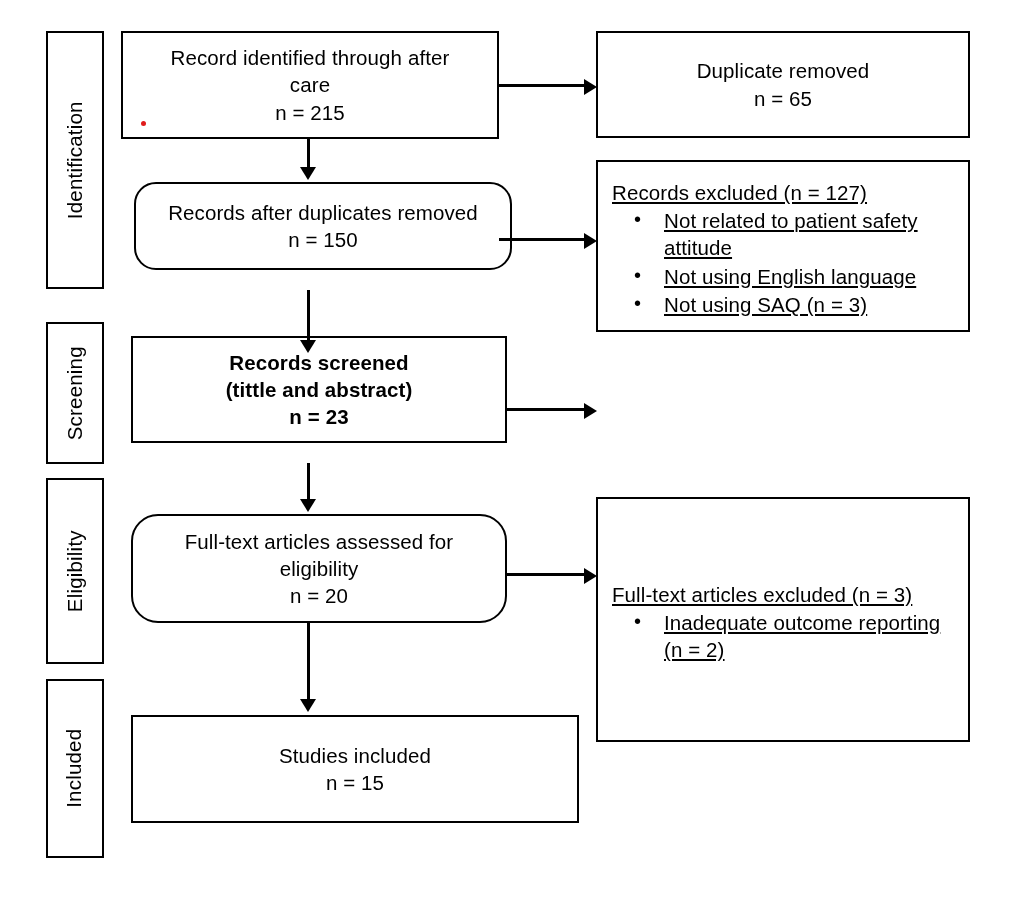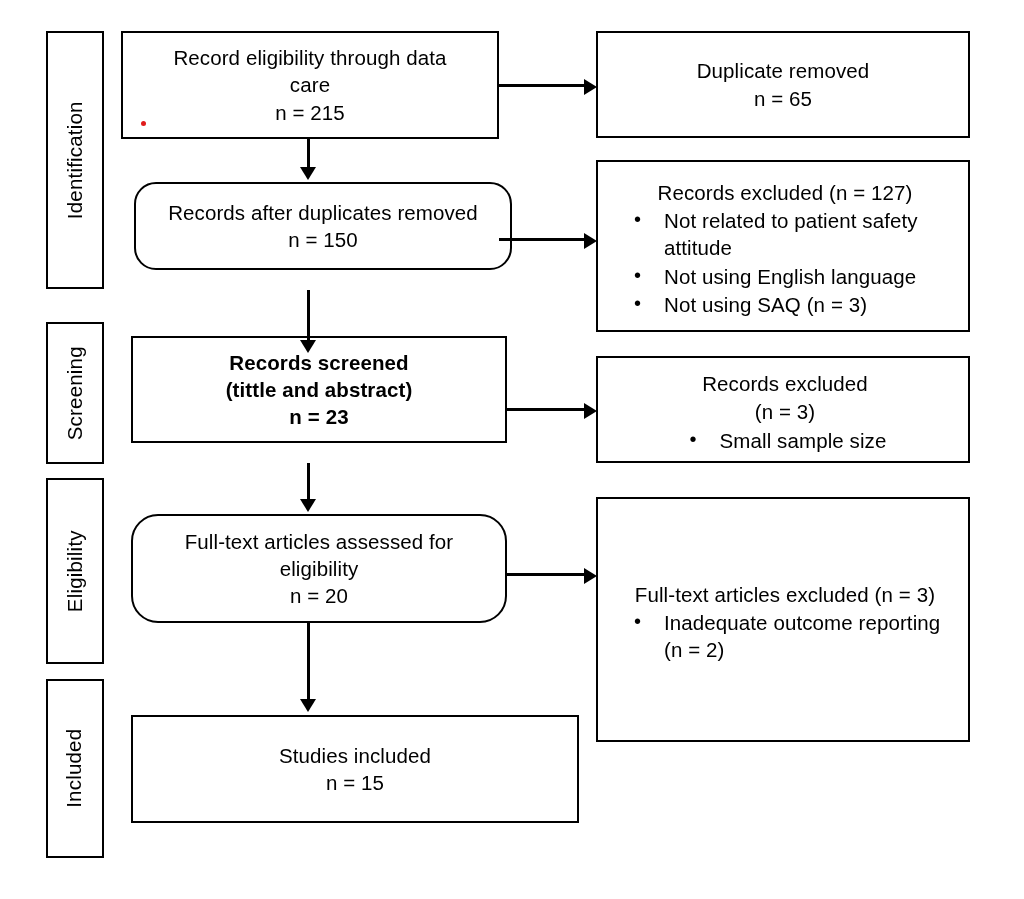--- a/index.html
+++ b/index.html
@@ -49,24 +49,25 @@
   .stage .stage-label {
     transform: rotate(-90deg);
     white-space: nowrap;
     font-size: 20.5px;
     line-height: 1;
     letter-spacing: 0.2px;
   }
 
   
   .box.listbox {
-    align-items: center;
+    align-items: flex-start;
     justify-content: center;
     text-align: left;
     padding: 6px 10px 0 14px;
+    text-decoration: underline;
   }
   .listbox .heading {
     text-align: center;
     display: block;
     white-space: nowrap;
     margin-bottom: 1px;
   }
   .listbox ul {
     margin: 0;
     padding: 0 0 0 52px;
@@ -136,21 +137,21 @@
 
   <div class="stage" style="left:46px; top:478px; width:58px; height:186px;">
     <span class="stage-label">Eligibility</span>
   </div>
 
   <div class="stage" style="left:46px; top:679px; width:58px; height:179px;">
     <span class="stage-label">Included</span>
   </div>
 
   <div class="box" style="left:121px; top:31px; width:378px; height:108px;">
-    <span class="line">Record eligibility through data</span>
+    <span class="line">Record identified through after</span>
     <span class="line">care</span>
     <span class="line">n = 215</span>
     <span class="red-dot" style="left:18px; top:88px;"></span>
   </div>
 
   <div class="box" style="left:134px; top:182px; width:378px; height:88px;border-radius:22px;">
     <span class="line">Records after duplicates removed</span>
     <span class="line">n = 150</span>
   </div>
 
@@ -178,27 +179,20 @@
 
   <div class="box listbox" style="left:596px; top:160px; width:374px; height:172px;">
     <span class="heading">Records excluded (n = 127)</span>
     <ul>
       <li>Not related to patient safety attitude</li>
       <li>Not using English language</li>
       <li>Not using SAQ (n = 3)</li>
     </ul>
   </div>
 
-  <div class="box listbox" style="left:596px; top:356px; width:374px; height:107px;">
-    <span class="heading">Records excluded</span>
-    <span class="heading">(n = 3)</span>
-    <ul>
-      <li>Small sample size</li>
-    </ul>
-  </div>
 
   <div class="box listbox" style="left:596px; top:497px; width:374px; height:245px;">
     <span class="heading">Full-text articles excluded (n = 3)</span>
     <ul>
       <li>Inadequate outcome reporting (n = 2)</li>
     </ul>
   </div>
 
   <div class="vline" style="left:307px; top:139px; height:30px;"></div>
   <div class="arrow-down" style="left:300px; top:167px;"></div>

